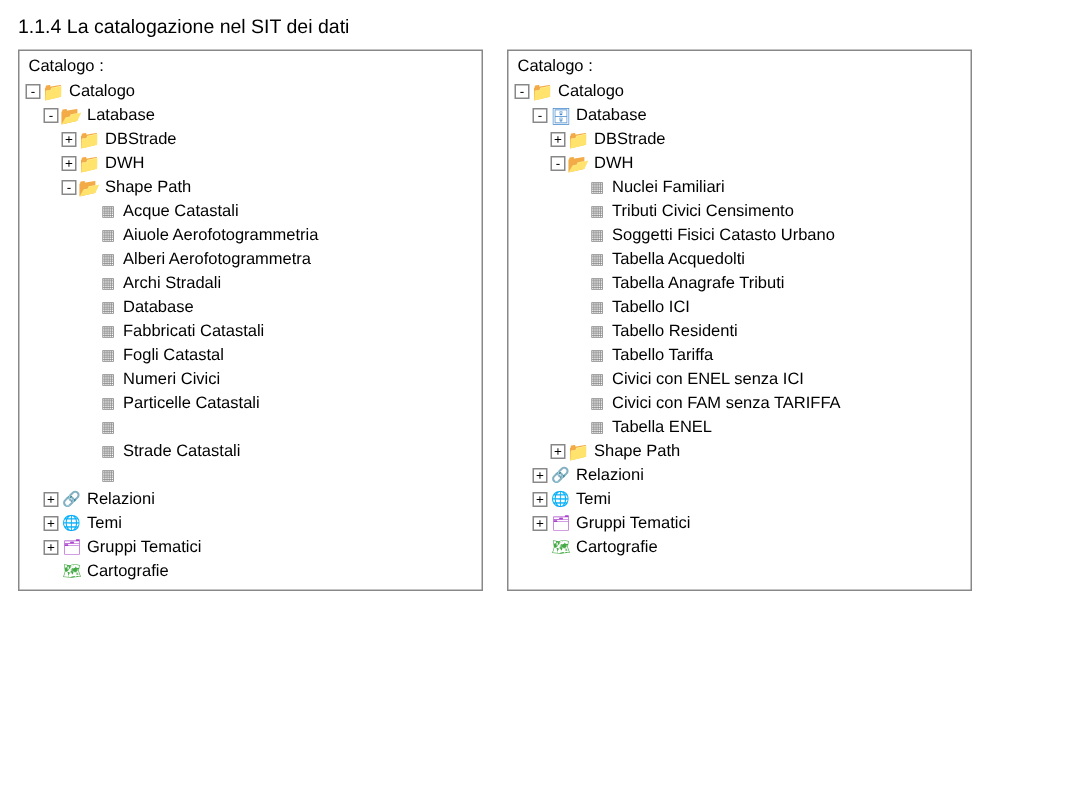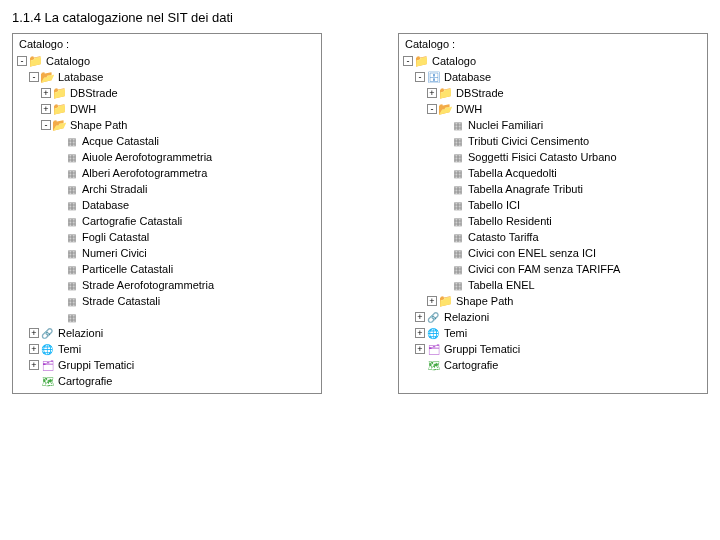--- a/index.html
+++ b/index.html
@@ -14,21 +14,20 @@
     }
     .page-title {
       font-weight: normal;
       font-size: 13px;
       padding: 10px 12px 8px 12px;
     }
     .panels-container {
       display: flex;
       gap: 16px;
       padding: 0 12px;
-      justify-content: space-between;
     }
     .tree-panel {
       border: 1px solid #888;
       background: #fff;
       width: 310px;
       min-height: 360px;
       padding: 4px;
       font-size: 11px;
     }
     .panel-title {
@@ -183,21 +182,21 @@
       <div class="tree-node">
         <span class="indent" style="width:36px"></span>
         <span class="spacer"></span>
         <span class="icon icon-grid">▦</span>
         <span class="node-label">Database</span>
       </div>
       <div class="tree-node">
         <span class="indent" style="width:36px"></span>
         <span class="spacer"></span>
         <span class="icon icon-grid">▦</span>
-        <span class="node-label">Cartografie Catastali</span>
+        <span class="node-label">Fabbricati Catastali</span>
       </div>
       <div class="tree-node">
         <span class="indent" style="width:36px"></span>
         <span class="spacer"></span>
         <span class="icon icon-grid">▦</span>
         <span class="node-label">Fogli Catastal</span>
       </div>
       <div class="tree-node">
         <span class="indent" style="width:36px"></span>
         <span class="spacer"></span>
@@ -207,21 +206,20 @@
       <div class="tree-node">
         <span class="indent" style="width:36px"></span>
         <span class="spacer"></span>
         <span class="icon icon-grid">▦</span>
         <span class="node-label">Particelle Catastali</span>
       </div>
       <div class="tree-node">
         <span class="indent" style="width:36px"></span>
         <span class="spacer"></span>
         <span class="icon icon-grid">▦</span>
-        <span class="node-label">Strade Aerofotogrammetria</span>
       </div>
       <div class="tree-node">
         <span class="indent" style="width:36px"></span>
         <span class="spacer"></span>
         <span class="icon icon-grid">▦</span>
         <span class="node-label">Strade Catastali</span>
       </div>
       <div class="tree-node">
         <span class="indent" style="width:36px"></span>
         <span class="spacer"></span>
@@ -328,21 +326,21 @@
       <div class="tree-node">
         <span class="indent" style="width:36px"></span>
         <span class="spacer"></span>
         <span class="icon icon-grid">▦</span>
         <span class="node-label">Tabello Residenti</span>
       </div>
       <div class="tree-node">
         <span class="indent" style="width:36px"></span>
         <span class="spacer"></span>
         <span class="icon icon-grid">▦</span>
-        <span class="node-label">Catasto Tariffa</span>
+        <span class="node-label">Tabello Tariffa</span>
       </div>
       <div class="tree-node">
         <span class="indent" style="width:36px"></span>
         <span class="spacer"></span>
         <span class="icon icon-grid">▦</span>
         <span class="node-label">Civici con ENEL senza ICI</span>
       </div>
       <div class="tree-node">
         <span class="indent" style="width:36px"></span>
         <span class="spacer"></span>

